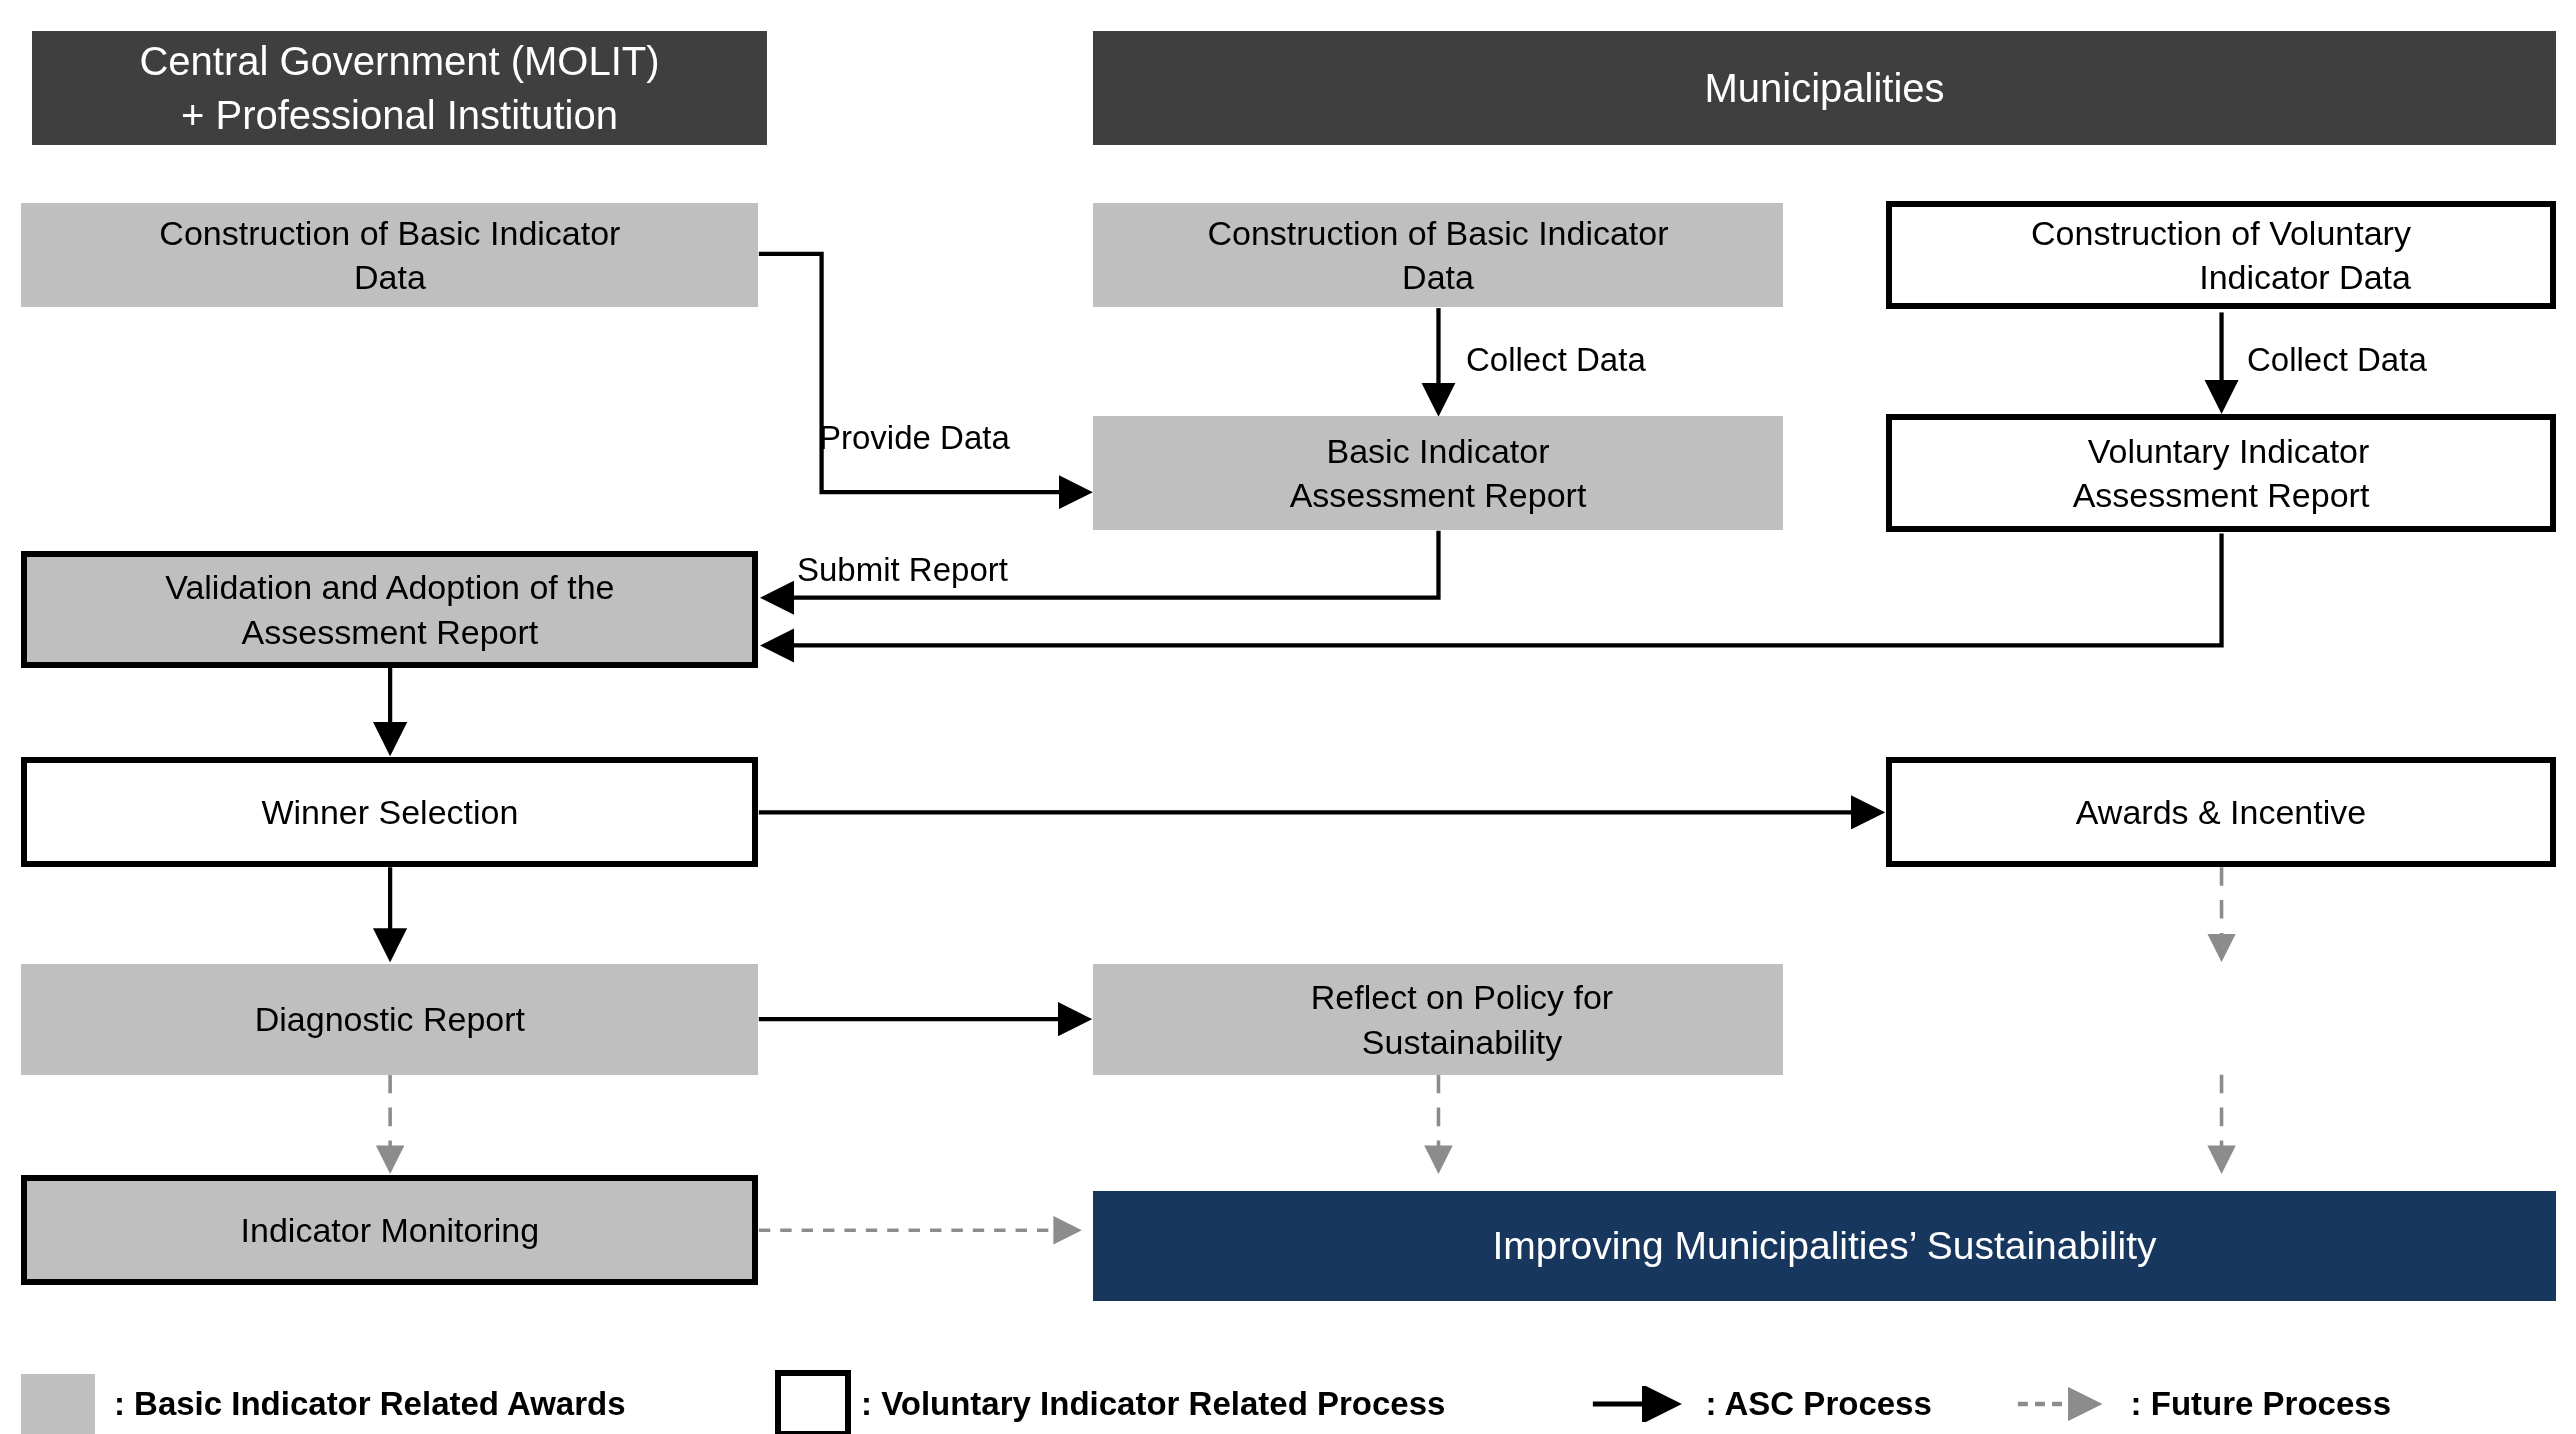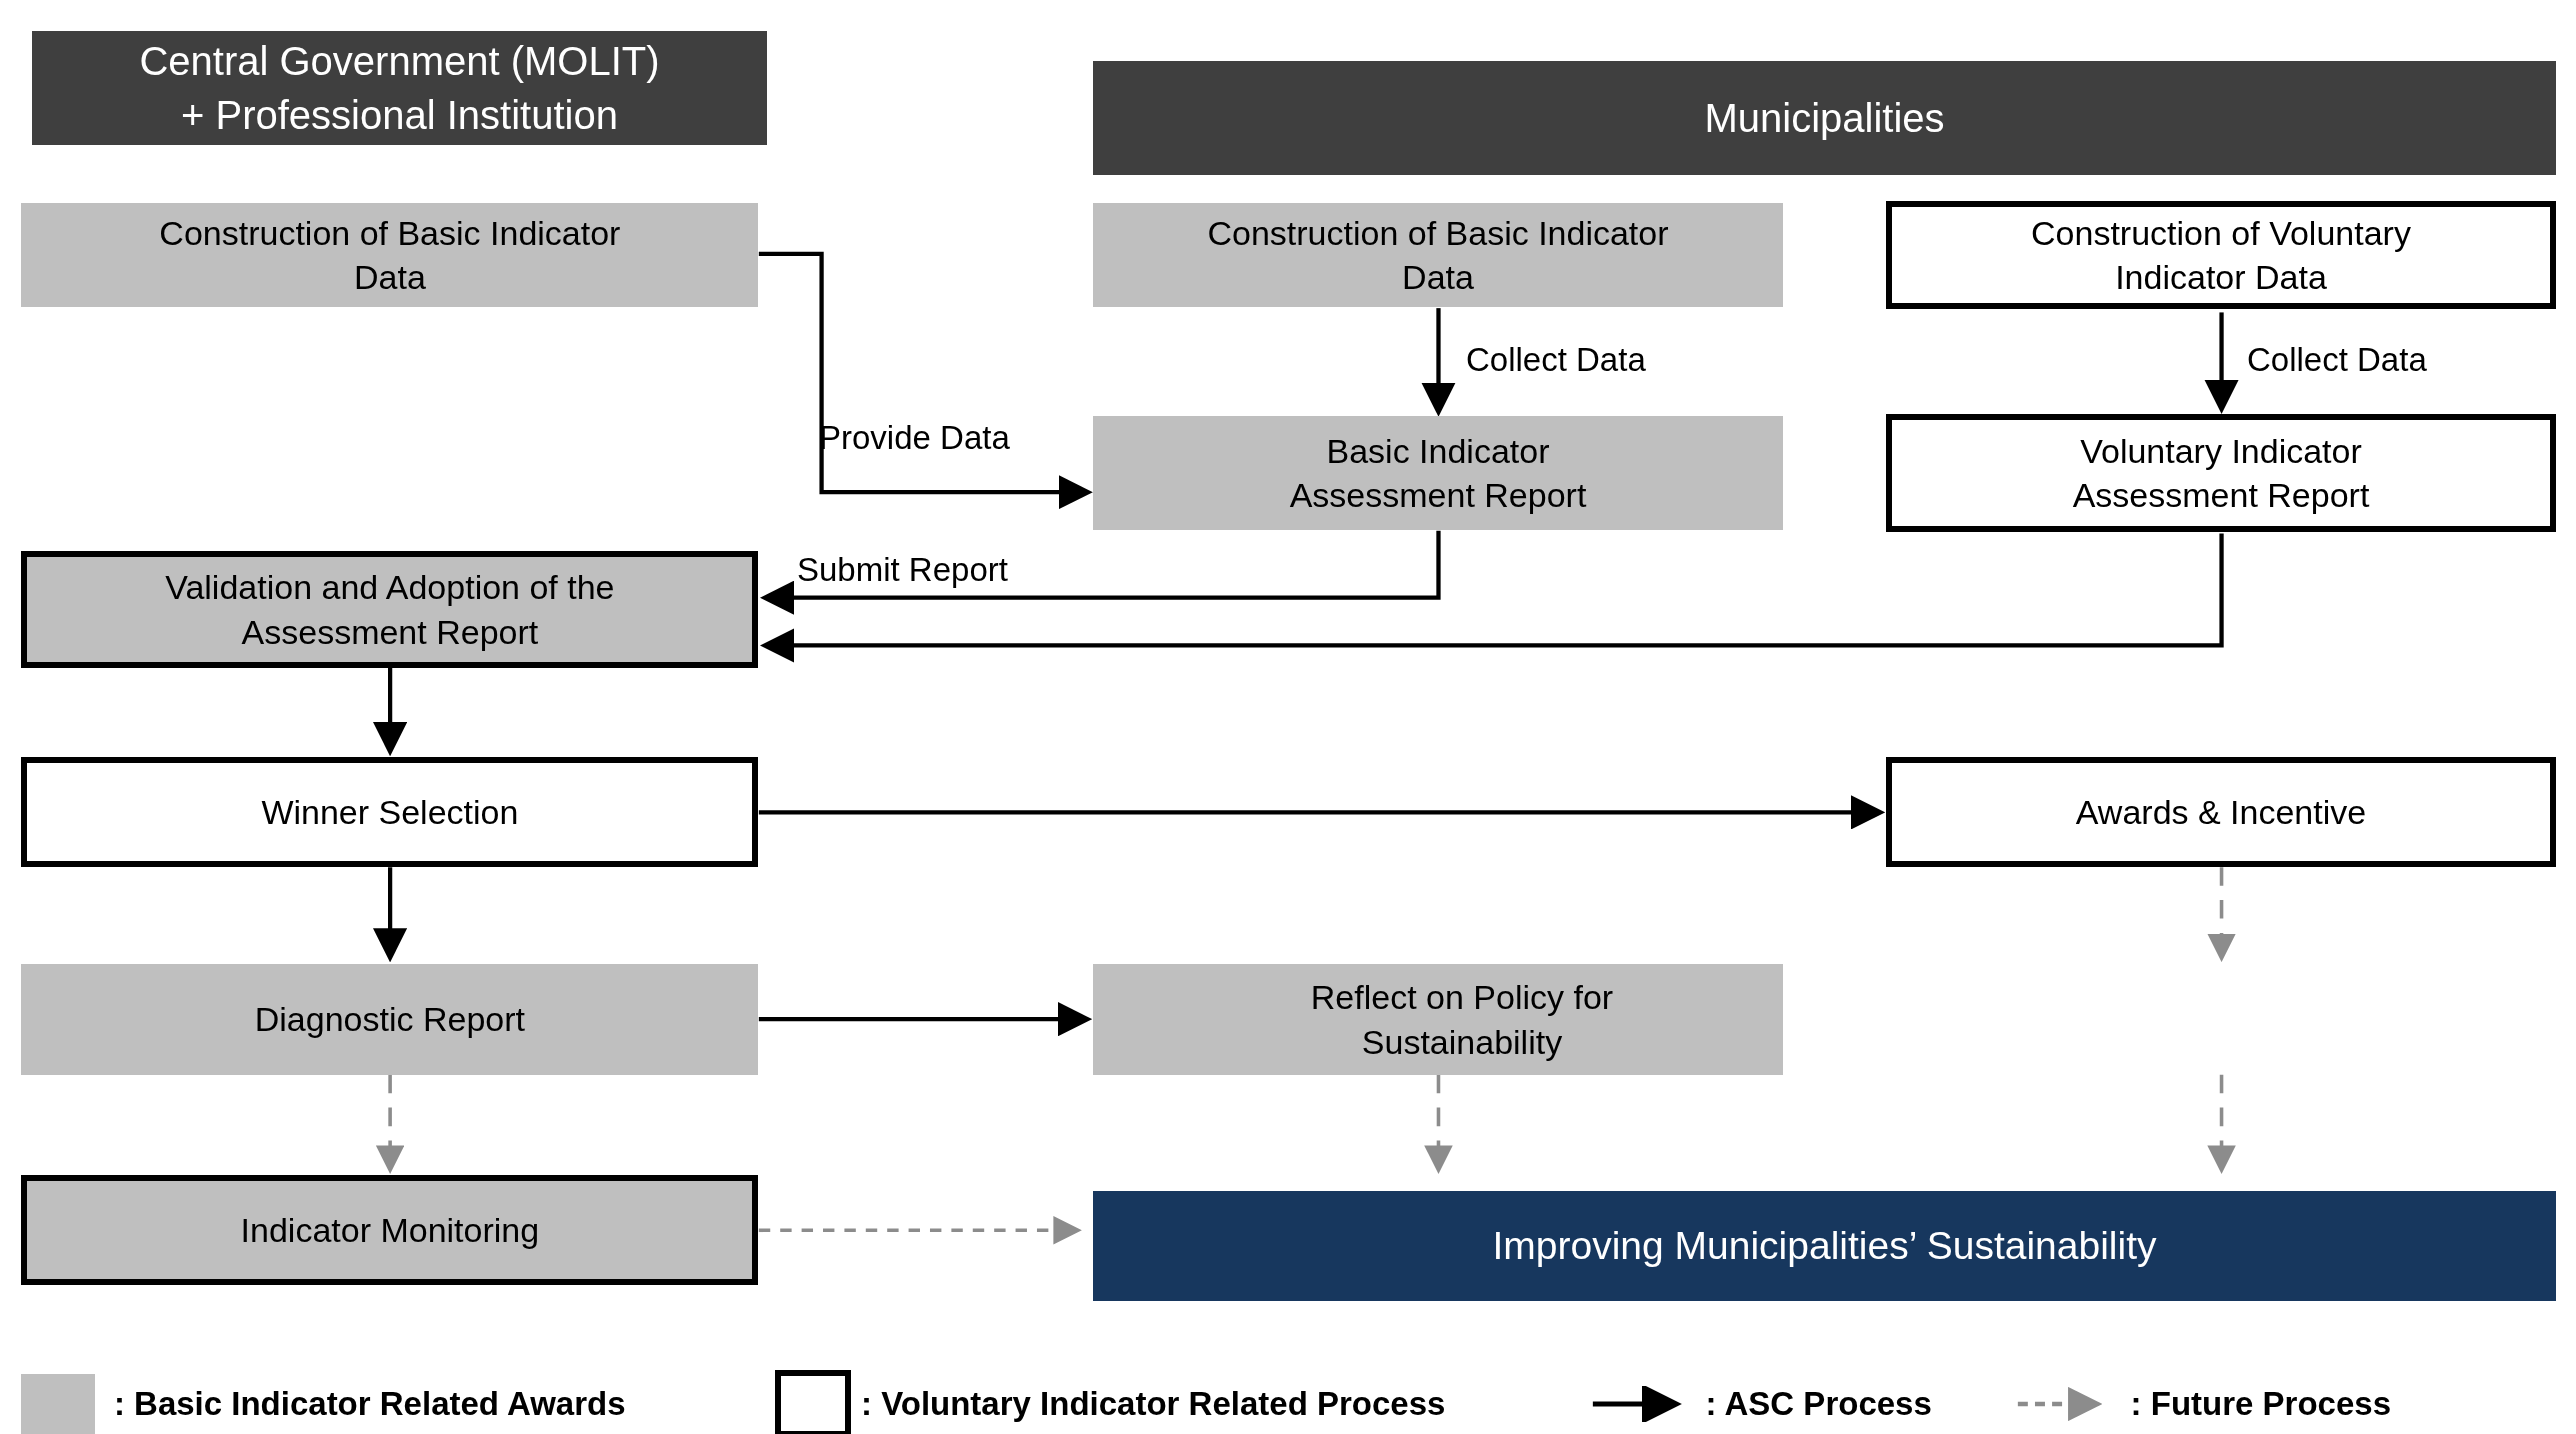--- a/index.html
+++ b/index.html
@@ -14,21 +14,21 @@
     font-family:"Liberation Sans",sans-serif;color:#000;overflow:hidden;
   }
   .edges{position:absolute;left:0;top:0;width:2576px;height:1435px;}
   .node{
     position:absolute;display:flex;align-items:center;justify-content:center;
     text-align:center;white-space:pre-line;font-size:34px;line-height:1.3;
     box-sizing:border-box;
   }
   .hdr{background:var(--hdr-bg);color:var(--hdr-text);font-size:40px;line-height:1.35;}
   .basic{background:var(--basic-fill);}
-  .voluntary{background:var(--voluntary-fill);border:6.4px solid var(--line);}
+  .voluntary{background:var(--voluntary-fill);border:6.4px solid var(--line);text-align:right;}
   .bordered{border:6.4px solid var(--line);}
   .goal{background:var(--goal-bg);color:var(--goal-text);font-size:39px;margin-top:16px;}
   .edge-label{position:absolute;font-size:33px;white-space:nowrap;}
   .legend-item{position:absolute;top:1368px;height:71px;display:flex;align-items:center;}
   .legend-label{font-size:33px;font-weight:bold;white-space:nowrap;}
   .swatch-basic{width:74px;height:60px;background:var(--basic-fill);margin-right:18.5px;}
   .swatch-voluntary{width:76px;height:67px;background:#fff;border:6.4px solid var(--line);box-sizing:border-box;margin-right:10px;}
   .legend-arrow{margin-right:8.6px;display:block;}
 </style>
 </head>
@@ -58,21 +58,21 @@
 
     <path d="M547 1507 V 1634" stroke="#8c8c8c" stroke-width="5" stroke-dasharray="26 20" fill="none" marker-end="url(#mG)"></path>
     <path d="M3115 1216 V 1337" stroke="#8c8c8c" stroke-width="5" stroke-dasharray="26 20" fill="none" marker-end="url(#mG)"></path>
     <path d="M2017 1507 V 1634" stroke="#8c8c8c" stroke-width="5" stroke-dasharray="26 20" fill="none" marker-end="url(#mG)"></path>
     <path d="M3115 1507 V 1634" stroke="#8c8c8c" stroke-width="5" stroke-dasharray="26 20" fill="none" marker-end="url(#mG)"></path>
     <path d="M1064 1725 H 1505" stroke="#8c8c8c" stroke-width="5" stroke-dasharray="16 14" fill="none" marker-end="url(#mG)"></path>
   </svg>
 
   <div class="node hdr" style="left:32px;top:31px;width:735px;height:114px;">Central Government (MOLIT)
 + Professional Institution</div>
-  <div class="node hdr" style="left:1093px;top:31px;width:1463px;height:114px;margin-top:30px;">Municipalities</div>
+  <div class="node hdr" style="left:1093px;top:31px;width:1463px;height:114px;">Municipalities</div>
 
   <div class="node basic" style="left:21.4px;top:203px;width:737px;height:104px;">Construction of Basic Indicator
 Data</div>
   <div class="node basic" style="left:1093px;top:203px;width:690px;height:104px;">Construction of Basic Indicator
 Data</div>
   <div class="node voluntary" style="left:1886px;top:201px;width:670px;height:108px;">Construction of Voluntary
 Indicator Data</div>
 
   <div class="node basic" style="left:1093px;top:416px;width:690px;height:114px;">Basic Indicator
 Assessment Report</div>

